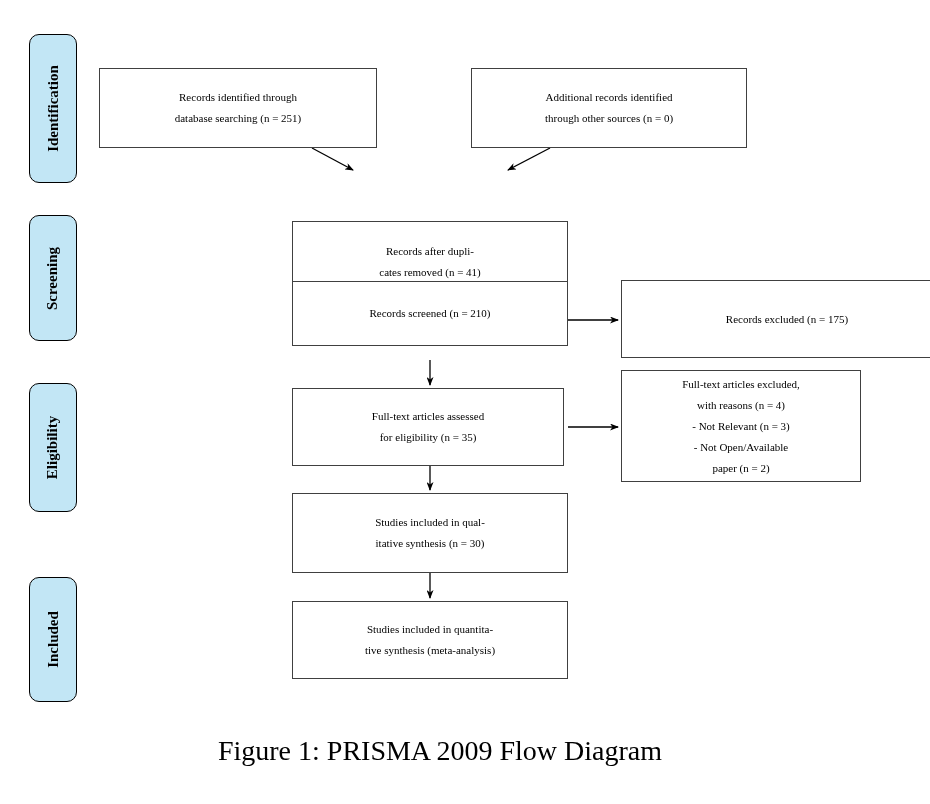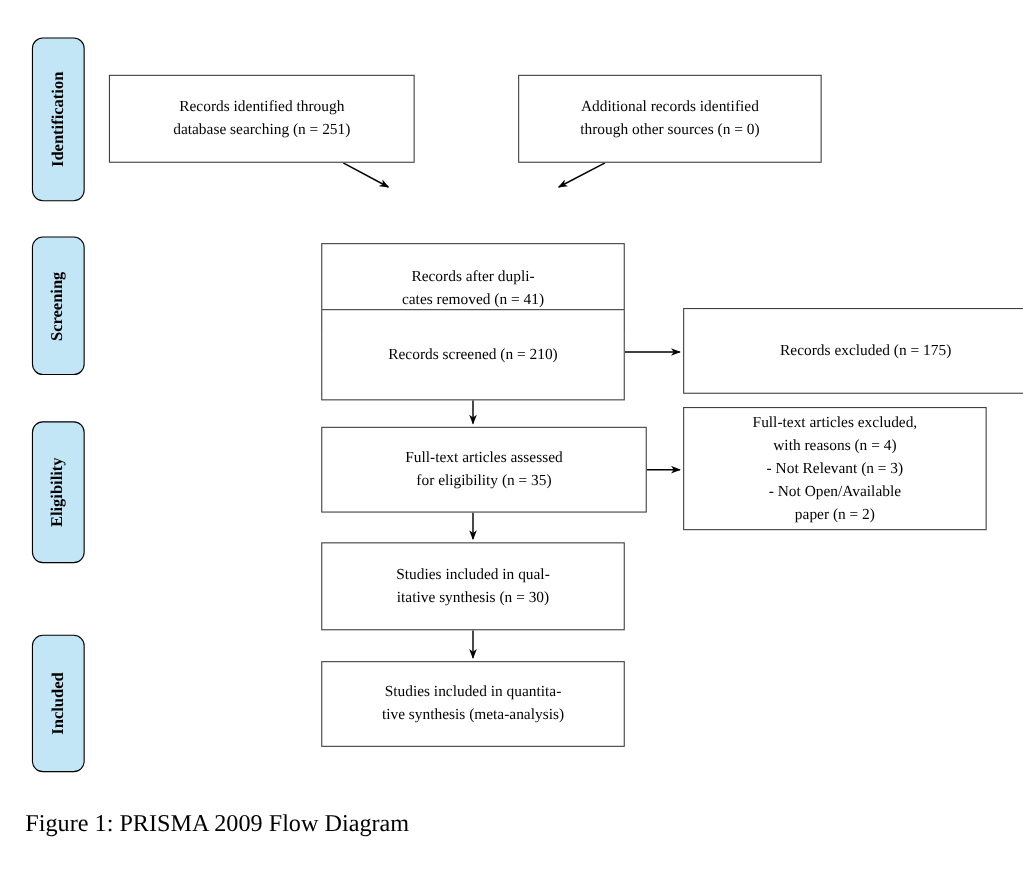--- a/index.html
+++ b/index.html
@@ -50,43 +50,43 @@
     box-sizing: border-box;
     background: var(--box-fill, #ffffff);
     border: 1px solid var(--box-border, #404040);
     display: flex;
     align-items: center;
     justify-content: center;
     text-align: center;
   }
   .flowbox span {
     white-space: pre-line;
-    font-size: 14px;
+    font-size: 11px;
     line-height: 21px;
     color: #000000;
     padding: 0 6px;
   }
   .box-a { left: 99px;  top: 68px;  width: 278px; height: 80px; }
   .box-b { left: 471px; top: 68px;  width: 276px; height: 80px; }
   .box-c { left: 292px; top: 173px; width: 276px; height: 81px; margin-top: 48px; }
-  .box-d { left: 292px; top: 281px; width: 276px; height: 83px; }
-  .box-e { left: 292px; top: 388px; width: 296px; height: 78px; }
+  .box-d { left: 292px; top: 281px; width: 276px; height: 65px; }
+  .box-e { left: 292px; top: 388px; width: 272px; height: 78px; }
   .box-f { left: 292px; top: 493px; width: 276px; height: 80px; }
   .box-g { left: 292px; top: 601px; width: 276px; height: 78px; }
   .box-h { left: 621px; top: 280px; width: 332px; height: 78px; }
-  .box-i { left: 621px; top: 370px; width: 276px; height: 112px; }
+  .box-i { left: 621px; top: 370px; width: 240px; height: 112px; }
 
   .caption {
     position: absolute;
     left: 0;
     top: 735px;
     width: 880px;
-    font-size: 22px;
+    text-align: center;
+    font-size: 28px;
     color: #000000;
-    padding-left: 23px;
   }
 </style>
 </head>
 <body>
 
 <div class="page">
 
   <svg class="arrows" width="930" height="804" viewBox="0 0 930 804" xmlns="http://www.w3.org/2000/svg">
     <defs>
       <marker id="arr" markerWidth="9" markerHeight="7" refX="8" refY="3.5" orient="auto" markerUnits="userSpaceOnUse">

